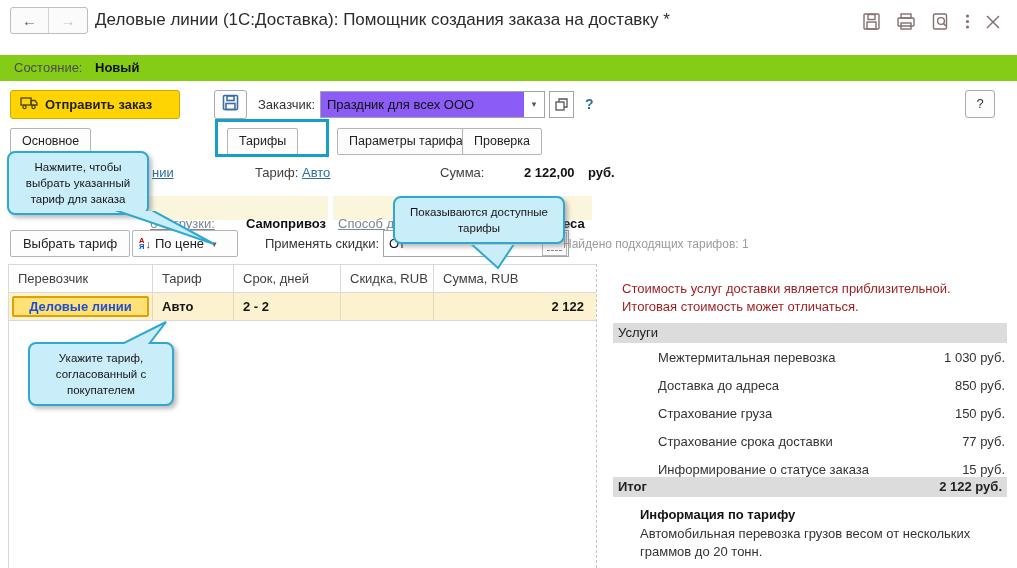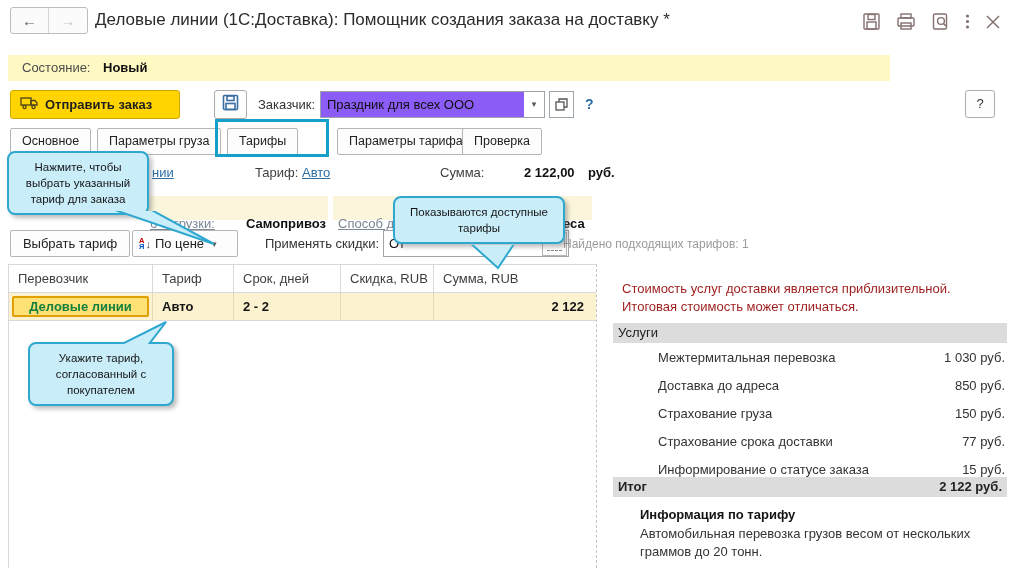--- a/index.html
+++ b/index.html
@@ -10,21 +10,21 @@
   }
   
   .navpair { position:absolute; left:10px; top:7px; display:flex; border:1px solid #bdbdbd; border-radius:3px; background:#fbfbfb; }
   .navbtn { width:38px; height:25px; display:flex; align-items:center; justify-content:center; font-size:15px; cursor:default; }
   .navbtn.back { color:#5a5a5a; border-right:1px solid #d5d5d5; }
   .navbtn.fwd  { color:#c3c3c3; }
   .wintitle { position:absolute; left:95px; top:10px; font-size:17px; color:#2b2b2b; white-space:nowrap; }
   .winicons { position:absolute; right:16px; top:12px; display:flex; gap:15px; align-items:center; color:#84706f; }
   .winicons svg { display:block; }
   
-  .statusbar { position:absolute; left:0; top:55px; width:882px; height:26px; background:#fef9c3;margin-left:8px; }
+  .statusbar { position:absolute; left:0; top:55px; width:1017px; height:26px; background:#84cc16; }
   .statusbar .lbl { position:absolute; left:14px; top:5px; font-size:13px; color:#4c4c4c; }
   .statusbar .val { position:absolute; left:95px; top:5px; font-size:13px; font-weight:bold; color:#111; }
   
   .btn-send { position:absolute; left:10px; top:90px; width:170px; height:29px; background:#ffd400; border:1px solid #d0a800; border-radius:3px;
               display:flex; align-items:center; gap:7px; padding-left:9px; font-size:13px; font-weight:bold; color:#1f1f1f; }
   .btn-save { position:absolute; left:214px; top:90px; width:33px; height:29px; background:#fdfdfd; border:1px solid #ababab; border-radius:3px;
               display:flex; align-items:center; justify-content:center; }
   .lbl-customer { position:absolute; left:258px; top:97px; font-size:13px; color:#333; }
   .inp-customer { position:absolute; left:320px; top:91px; width:205px; height:27px; background:#8b5cf6; border:1px solid #9ea6ac; font-size:13px;
                   line-height:25px; padding-left:6px; color:#111; white-space:nowrap; overflow:hidden; }
@@ -58,21 +58,21 @@
   .btn-dots { position:absolute; left:542px; top:232px; width:25px; height:24px; border:1px solid #b5b5b5; background:#fdfdfd; }
   .btn-dots i { position:absolute; left:4px; right:4px; bottom:4px; border-bottom:1px dashed #8a8a8a; }
   .found { position:absolute; left:563px; top:237px; font-size:12px; color:#9b9b9b; white-space:nowrap; }
   
   .ttable { position:absolute; left:8px; top:264px; width:589px; height:304px; border-left:1px solid #d9d9d9; border-right:1px dashed #c4c4c4; border-top:1px solid #d9d9d9; }
   .thead { position:absolute; left:0; top:0; width:100%; height:28px; border-bottom:1px solid #d9d9d9; }
   .th { position:absolute; top:0; height:28px; line-height:27px; font-size:13px; color:#3f3f3f; padding-left:9px; border-right:1px solid #d9d9d9; }
   .trow { position:absolute; left:0; top:28px; width:100%; height:28px; background:#fcf2cf; border-bottom:1px solid #d9d9d9; font-weight:bold; font-size:13px; color:#141414; }
   .td { position:absolute; top:0; height:28px; line-height:27px; padding-left:9px; border-right:1px solid #e4d9b8; }
   .cell-sel { position:absolute; left:3px; top:3px; width:137px; height:21px; background:#ffe176; border:2px solid #dfa000; border-radius:2px;
-              text-align:center; line-height:17px; font-weight:bold; color:#15803d; }
+              text-align:center; line-height:17px; font-weight:bold; color:#1d4ed8; }
   
   .warn { position:absolute; left:622px; font-size:13px; color:#9e1c1c; white-space:nowrap; }
   .bar { position:absolute; left:613px; width:394px; height:20px; background:#dcdcdc; font-size:13px; color:#222; line-height:20px; padding:0 5px;
          display:flex; justify-content:space-between;text-align:right; }
   .svc { position:absolute; left:613px; width:394px; font-size:13px; color:#333; display:flex; justify-content:space-between; padding:0 2px 0 45px; }
   .info-h { position:absolute; left:640px; top:507px; font-size:13px; font-weight:bold; color:#141414; }
   .info-t { position:absolute; left:640px; top:525px; width:362px; font-size:13px; color:#333; line-height:18px; }
   
   .callout { position:absolute; background:#c9edf9; border:2px solid #2fa8cf; border-radius:8px; padding:6px 8px; font-size:11.5px; color:#151515;
              text-align:center; line-height:16px; z-index:11; box-shadow:3px 3px 4px rgba(110,110,110,.45); }
@@ -156,21 +156,20 @@
   <div class="btn-open">
     <svg width="13" height="13" viewBox="0 0 13 13" fill="none" stroke="#555" stroke-width="1.3">
       <rect x="1" y="4" width="8" height="8"></rect>
         <path d="M4 4 V1 h8 v8 h-3"></path>
       </svg>
   </div>
   <span class="help-q">?</span>
   <div class="btn-help">?</div>
 
   <div class="tab" style="left:10px">Основное</div>
-  <div class="tab" style="left:97px">Параметры груза</div>
   <div class="tab" style="left:227px">Тарифы</div>
   <div class="tab" style="left:337px">Параметры тарифа</div>
   <div class="tab" style="left:462px">Проверка</div>
   <div class="tab-hl"></div>
 
   <div class="row1">
     <span class="link" style="left:152px">нии</span>
     <span style="left:255px; color:#3f3f3f">Тариф:</span>
     <span class="link" style="left:302px">Авто</span>
     <span style="left:440px; color:#3f3f3f">Сумма:</span>

